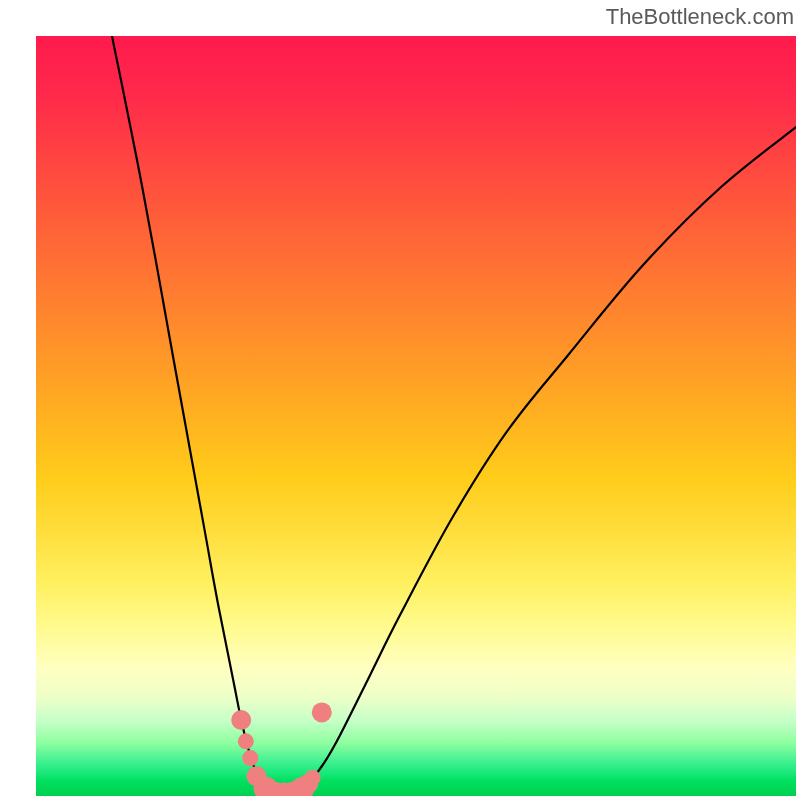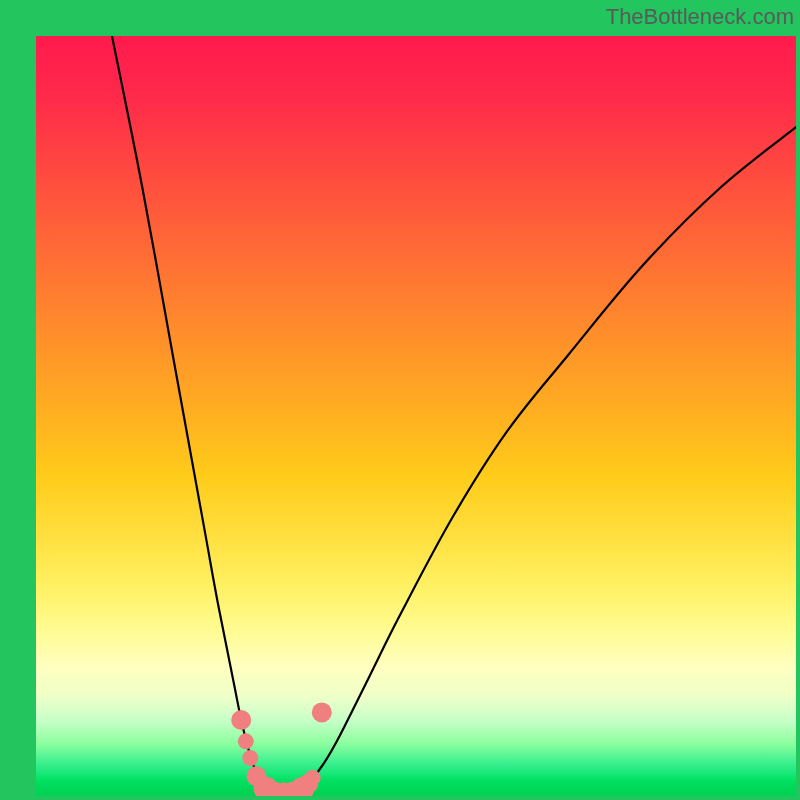--- a/index.html
+++ b/index.html
@@ -10,21 +10,21 @@
     background: #000;
     overflow: hidden;
     font-family: Arial, Helvetica, sans-serif;
   }
   .frame {
     position: absolute;
     left: 0;
     top: 0;
     width: 800px;
     height: 800px;
-    background: #22c55e;
+    background: #ffffff;
   }
   .plot-area {
     position: absolute;
     left: 36px;
     top: 36px;
     width: 760px;
     height: 760px;
     overflow: hidden;
   }
   .gradient {

